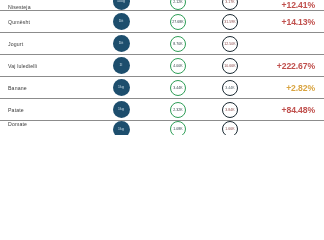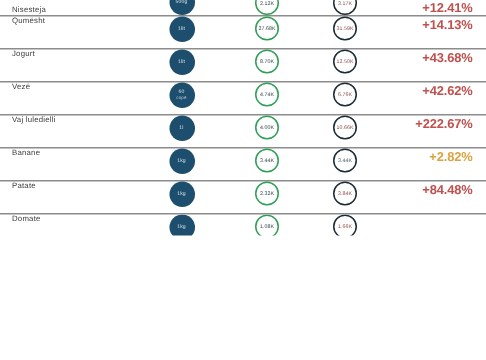--- a/index.html
+++ b/index.html
@@ -19,21 +19,21 @@
     width: 324px;
     display: block;
     position: relative;
   }
 
   
   .row {
     position: relative;
     height: 22px;
     display: flex;
-    align-items: flex-start;
+    align-items: center;
     box-sizing: border-box;
     border-bottom: 1.1px solid #8c8c8c;
   }
 
   
   .row.clipped-top {
     height: 11px;
     align-items: flex-end;
     overflow: hidden;
   }
@@ -178,37 +178,20 @@
         <div class="badge-unit">
           <span>1lit</span>
         </div>
       </div>
       <div class="cell-c1">
         <div class="ring-green">8.70K</div>
       </div>
       <div class="cell-c2">
         <div class="ring-dark">12.50K</div>
       </div>
-      <div class="cell-pct pct-up">+43.68%</div>
-    </div>
-    <div class="row">
-      <div class="cell-name">Vezë</div>
-      <div class="cell-unit">
-        <div class="badge-unit">
-          <span>60</span>
-          <span class="u2">copë</span>
-        </div>
-      </div>
-      <div class="cell-c1">
-        <div class="ring-green">4.74K</div>
-      </div>
-      <div class="cell-c2">
-        <div class="ring-dark">6.76K</div>
-      </div>
-      <div class="cell-pct pct-up">+42.62%</div>
     </div>
     <div class="row">
       <div class="cell-name">Vaj luledielli</div>
       <div class="cell-unit">
         <div class="badge-unit">
           <span>1l</span>
         </div>
       </div>
       <div class="cell-c1">
         <div class="ring-green">4.00K</div>

